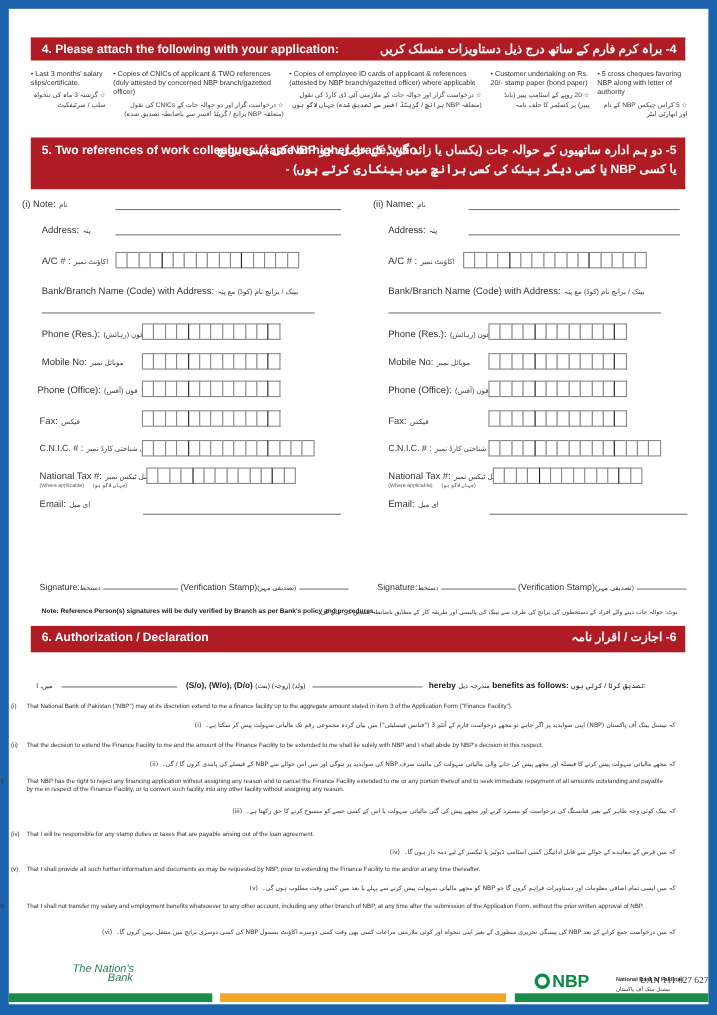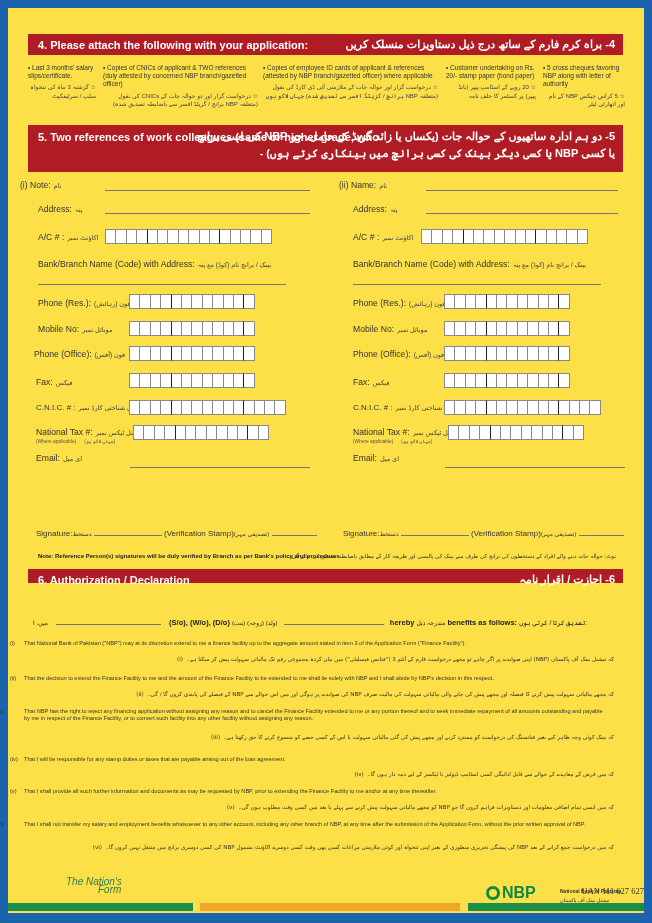--- a/index.html
+++ b/index.html
@@ -1,17 +1,17 @@
 <!DOCTYPE html>
 <html><head>
 <meta charset="utf-8">
 <style>
   html, body { margin:0; padding:0; }
   body { width:652px; height:923px; background:#1b63ad; font-family:"DejaVu Sans", sans-serif; overflow:hidden; }
-  .page { position:absolute; left:8px; top:8px; width:636px; height:905px; background:#fde047; }
+  .page { position:absolute; left:8px; top:8px; width:636px; height:905px; background:#ffffff; }
   .hdr { position:absolute; left:20px; width:595px; background:#b01c24; color:#fff; font-family:"Liberation Sans", sans-serif; font-weight:bold; }
   .hdr .en { position:absolute; left:10px; font-size:11px; }
   .hdr .ur { position:absolute; right:8px; font-size:11px; direction:rtl; text-align:right; }
   .att { position:absolute; top:56px; font-family:"Liberation Sans", sans-serif; font-size:6.5px; line-height:8.2px; color:#333; }
   .att .ur { display:block; direction:rtl; text-align:right; font-size:6px; color:#444; margin-top:3px; }
   .lbl { position:absolute; font-family:"Liberation Sans", sans-serif; font-size:8.6px; color:#333; white-space:nowrap; }
   .lbl .u { font-size:6.5px; color:#444; margin-left:3px; }
   .line { position:absolute; height:0; border-top:1px solid #777; }
   .boxes { position:absolute; display:flex; }
   .boxes span { display:block; width:11.4px; height:15px; border:1px solid #888; margin-left:-1px; box-sizing:border-box; background:#fff; }
@@ -311,21 +311,21 @@
   </div>
   <div class="sig" style="left:335px;">
     <span>Signature:</span><span style="font-size:6px;">دستخط</span>
     <span style="display:inline-block;width:68px;border-bottom:1px solid #777;"></span>
     <span>(Verification Stamp)</span><span style="font-size:6px;">(تصدیقی مہر)</span>
     <span style="display:inline-block;width:45px;border-bottom:1px solid #777;"></span>
   </div>
   <div class="note">Note: Reference Person(s) signatures will be duly verified by Branch as per Bank's policy and procedures.</div>
   <div class="note-ur">نوٹ: حوالہ جات دینے والے افراد کے دستخطوں کی برانچ کی طرف سے بینک کی پالیسی اور طریقہ کار کے مطابق باضابطہ تصدیق کی جائے گی۔</div>
 
-  <div class="hdr" style="top:561px;height:14px;">
+  <div class="hdr" style="top:561px;height:24px;">
     <span class="en" style="top:5px;">6.   Authorization / Declaration</span>
     <span class="ur" style="top:4px;">6- اجازت / اقرار نامہ</span>
   </div>
 
   <div class="confirm">
     <span style="font-size:6px;">میں، ا</span>
     <span style="display:inline-block;width:105px;border-bottom:1px solid #777;margin:0 6px;"></span>
     <b>(S/o), (W/o), (D/o)</b>
     <span style="font-size:6px;">(بنت) (زوجہ) (ولد)</span>
     <span style="display:inline-block;width:100px;border-bottom:1px solid #777;margin:0 4px;"></span>
@@ -350,21 +350,21 @@
 
     <div class="cl" style="left:2px;top:780px;width:600px;"><span class="num">(v)</span><span>That I shall provide all such further information and documents as may be requested by NBP, prior to extending the Finance Facility to me and/or at any time thereafter.</span></div>
     <div class="cu" style="top:796px;"><span>کہ میں ایسی تمام اضافی معلومات اور دستاویزات فراہم کروں گا جو NBP کو مجھے مالیاتی سہولت پیش کرنے سے پہلے یا بعد میں کسی وقت مطلوب ہوں گی۔</span> &nbsp;<span>(v)</span></div>
 
     <div class="cl" style="left:2px;top:813px;width:600px;padding-left:14px;text-indent:-14px;box-sizing:border-box;"><span class="num">(vi)</span><span>That I shall not transfer my salary and employment benefits whatsoever to any other account, including any other branch of NBP, at any time after the submission of the Application Form, without the prior written approval of NBP.</span></div>
     <div class="cu" style="top:836px;"><span>کہ میں درخواست جمع کرانے کے بعد NBP کی پیشگی تحریری منظوری کے بغیر اپنی تنخواہ اور کوئی ملازمتی مراعات کسی بھی وقت کسی دوسرے اکاؤنٹ بشمول NBP کی کسی دوسری برانچ میں منتقل نہیں کروں گا۔</span> &nbsp;<span>(vi)</span></div>
   </div>
 
   <div class="nb">
     <div>The Nation's</div>
-    <div style="padding-left:32px;">Form</div>
+    <div style="padding-left:32px;">Bank</div>
   </div>
   <div class="uan" style="top:878px;">UAN 111 627 627</div>
   <div class="logo"><span class="ring"></span><span>NBP</span></div>
   <div class="nbp-name">National Bank of Pakistan</div>
   <div class="nbp-ur">نیشنل بینک آف پاکستان</div>
 
   <div class="footer-bar" style="left:0;width:185px;background:#1c8c4a;"></div>
   <div class="footer-bar" style="left:192px;width:260px;background:#f0a52c;"></div>
   <div class="footer-bar" style="left:460px;width:176px;background:#1c8c4a;"></div>
 </div>

